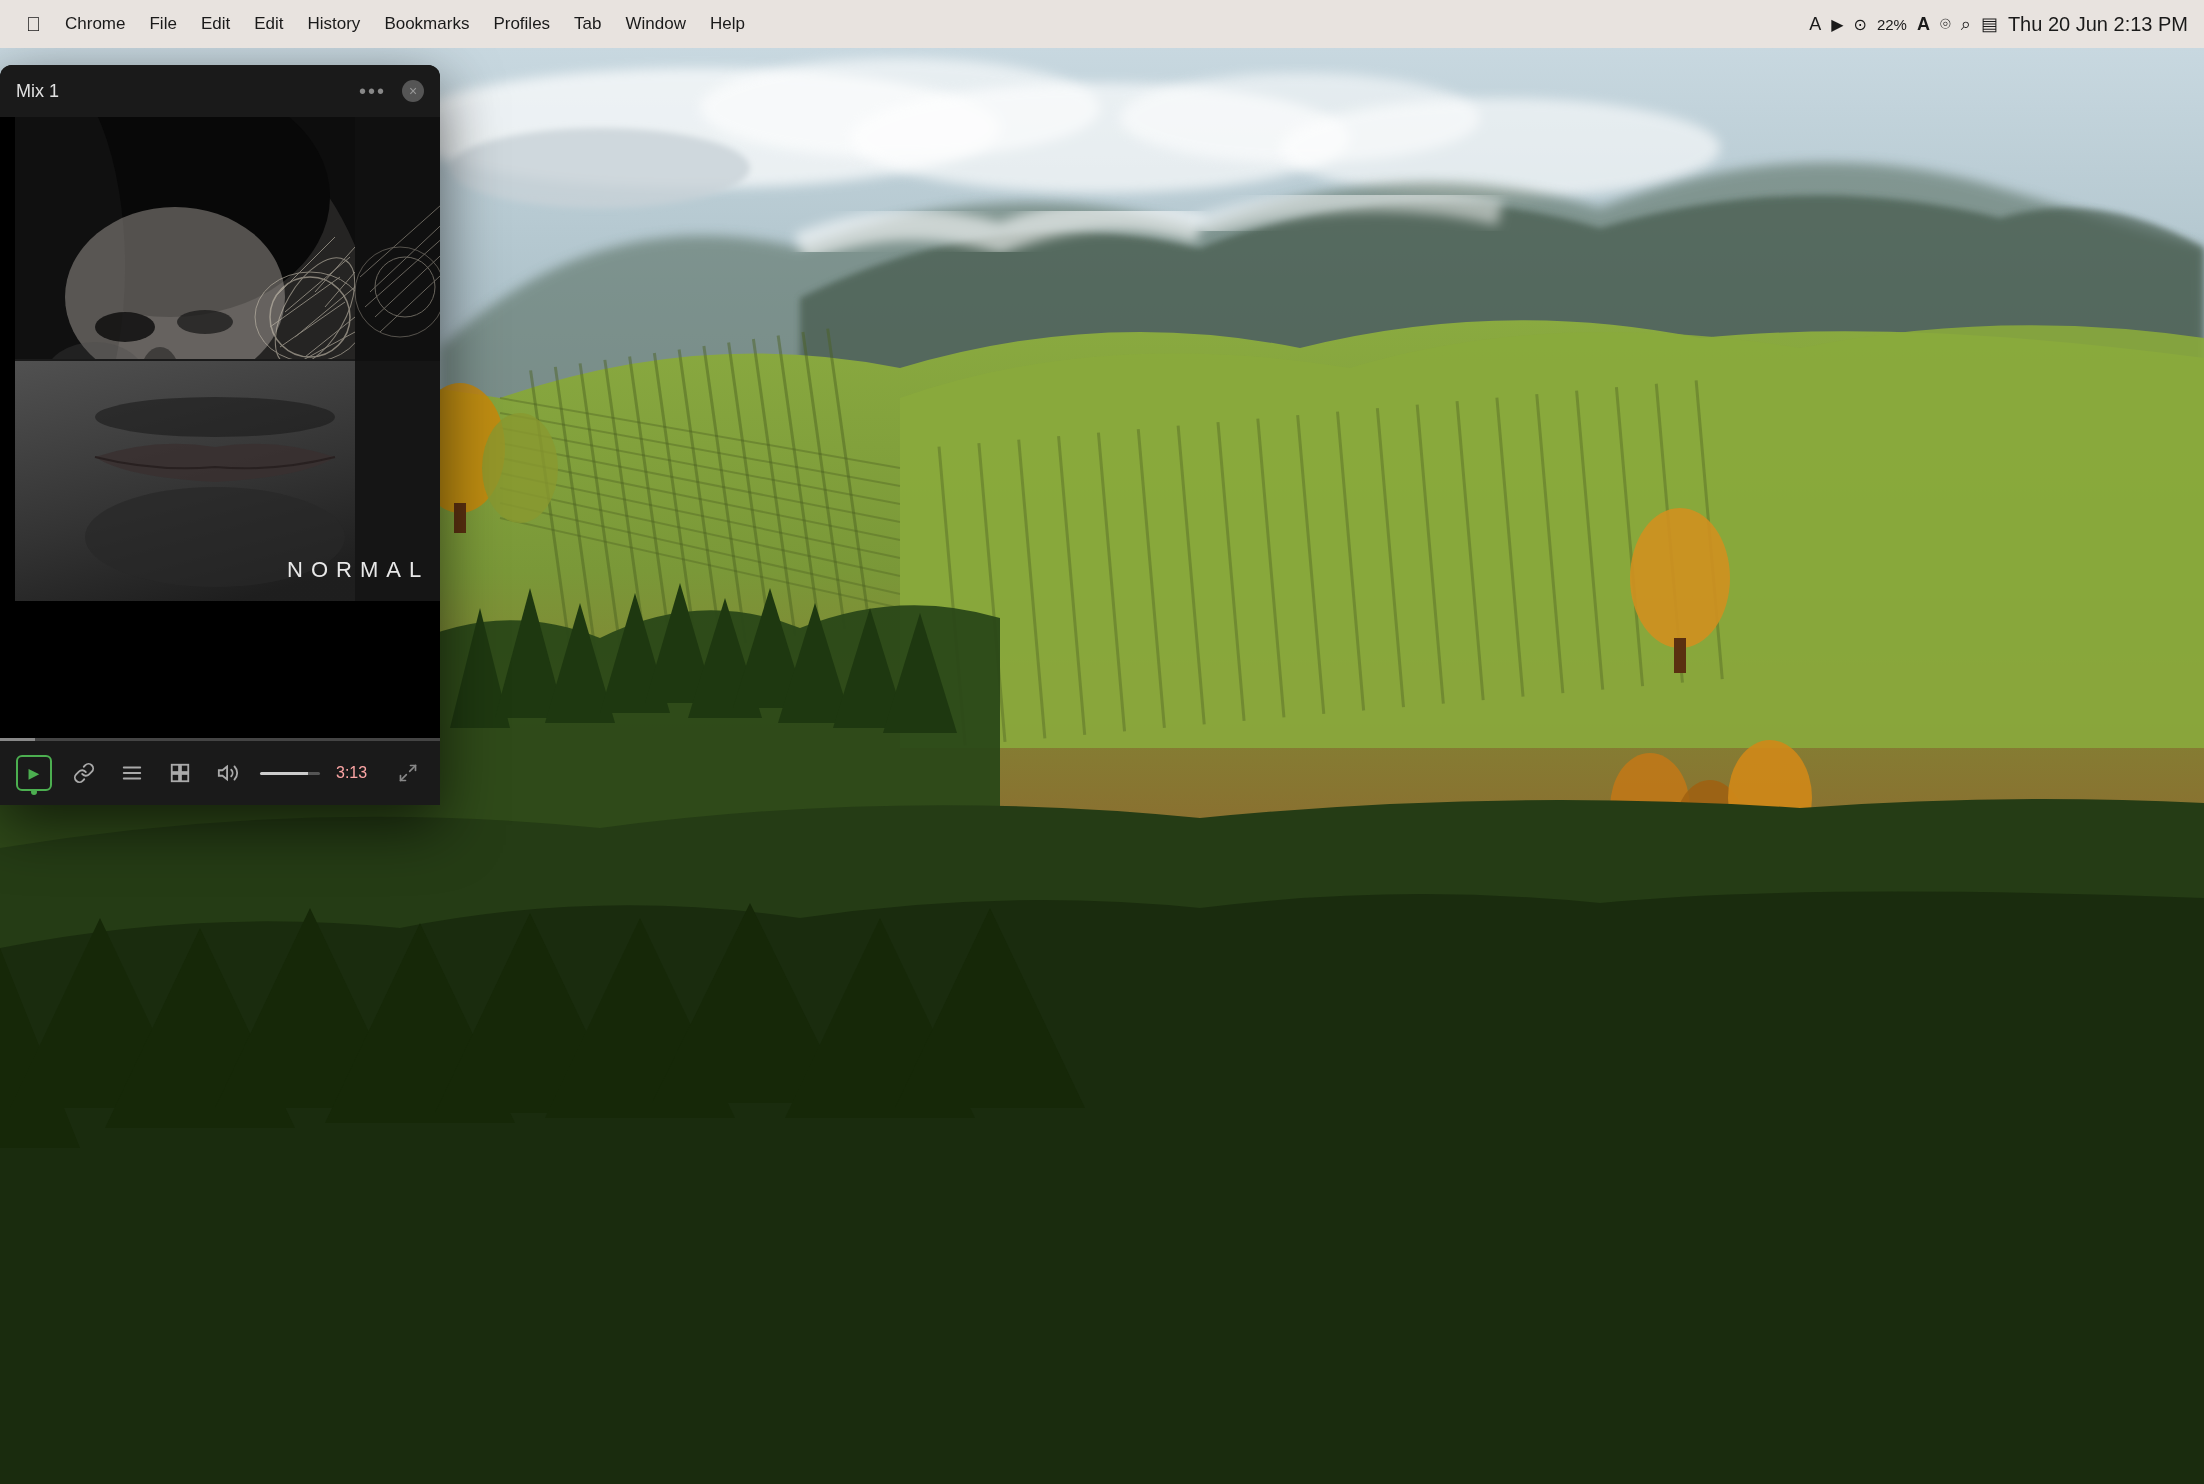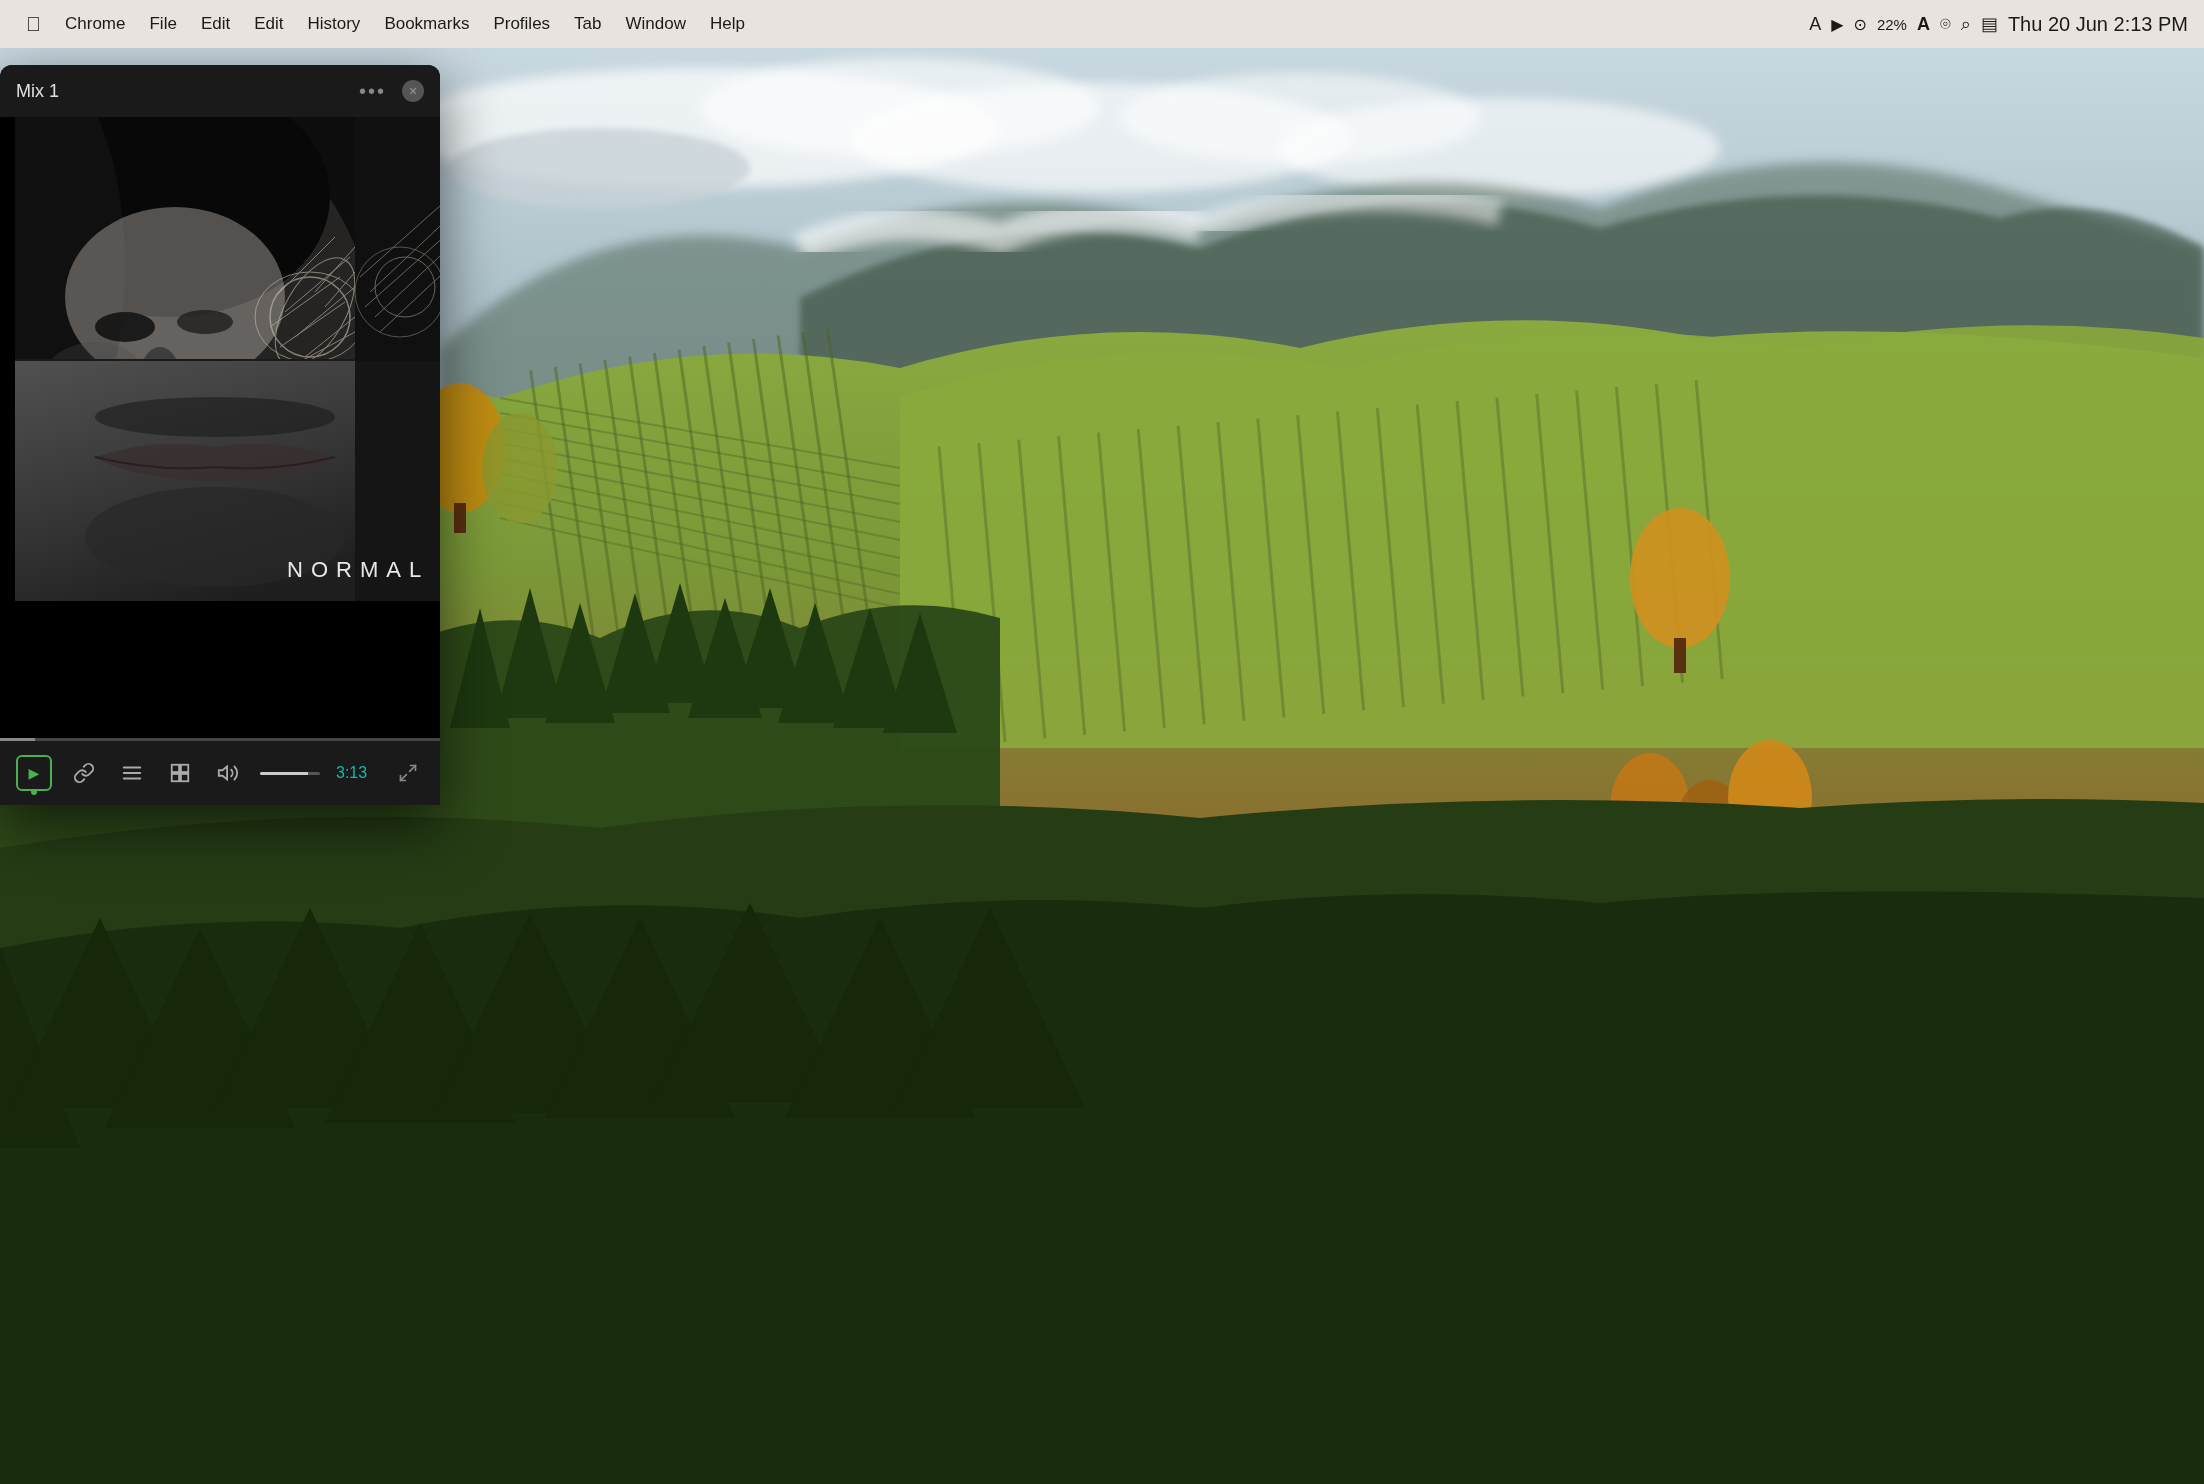--- a/index.html
+++ b/index.html
@@ -185,21 +185,21 @@
 
     
     .control-row {
       display: flex;
       align-items: center;
       padding: 14px 16px;
       gap: 16px;
     }
 
     .time-label {
-      color: #14b8a6;
+      color: #fca5a5;
       font-size: 16px;
       min-width: 40px;
     }
 
     .ctrl-icon {
       color: #ccc;
       font-size: 20px;
       cursor: pointer;
       width: 32px;
       height: 32px;

